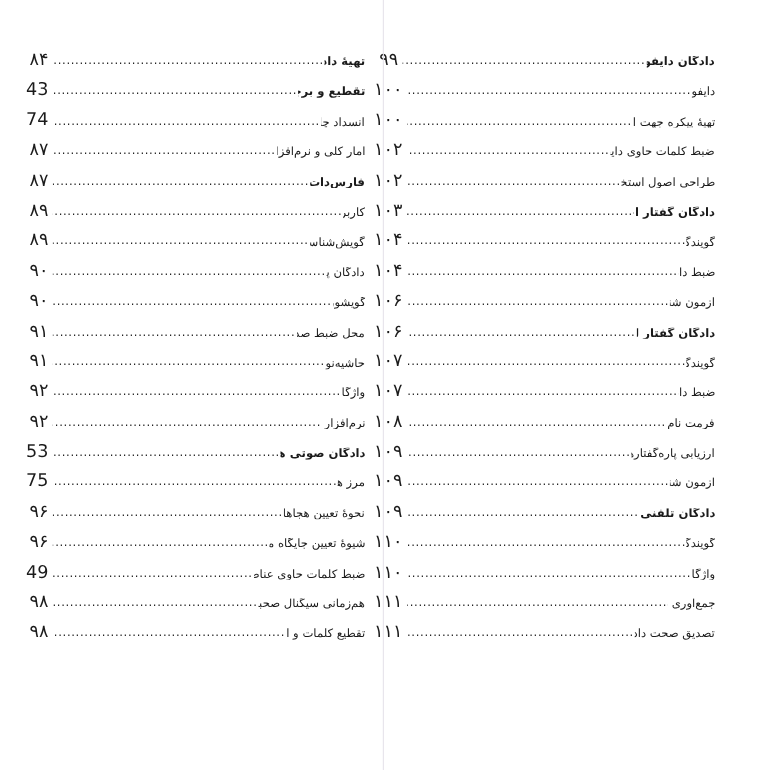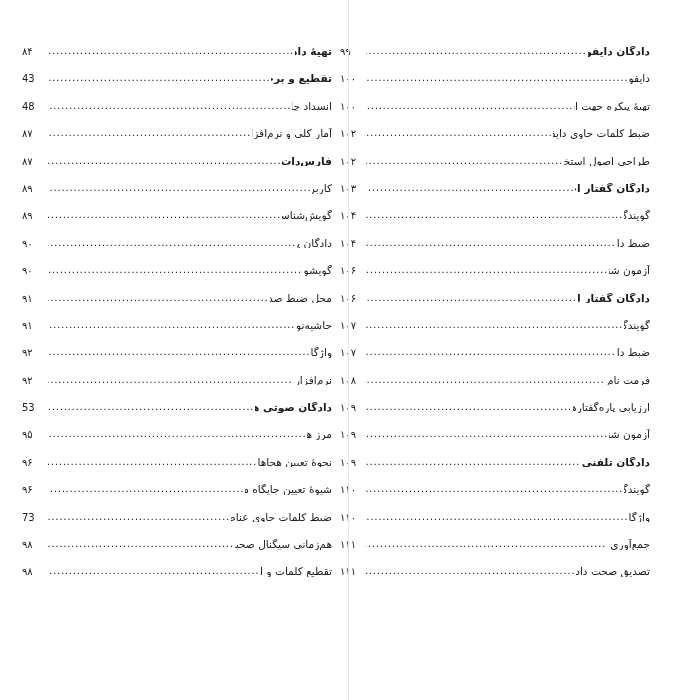--- a/index.html
+++ b/index.html
@@ -77,24 +77,24 @@
     color: #222;
     margin: 0 1px;
     transform: translateY(-1px);
   }
   .toc-leader::after {
     content: "............................................................................................................";
   }
 
   .toc-page {
     flex: 0 0 auto;
-    font-size: 10px;
+    font-size: 16px;
     padding-right: 3px;
     min-width: 22px;
-    text-align: left;
+    text-align: right;
     direction: rtl;
   }
 
   .bold .toc-title { font-weight: 700; }
 </style>
 </head>
 <body>
 
 <div class="page">
 
@@ -107,21 +107,21 @@
         <span class="toc-page">۸۴</span>
       </div>
       <div class="toc-entry bold">
         <span class="toc-title">تقطیع و برچسب‌دهی</span>
         <span class="toc-leader"></span>
         <span class="toc-page">43</span>
       </div>
       <div class="toc-entry">
         <span class="toc-title">انسداد چاکنایی</span>
         <span class="toc-leader"></span>
-        <span class="toc-page">48</span>
+        <span class="toc-page">74</span>
       </div>
       <div class="toc-entry">
         <span class="toc-title">آمار کلی و نرم‌افزارهای پایگاه دادگان</span>
         <span class="toc-leader"></span>
         <span class="toc-page">۸۷</span>
       </div>
       <div class="toc-entry bold">
         <span class="toc-title">فارس‌دات تلفنی</span>
         <span class="toc-leader"></span>
         <span class="toc-page">۸۷</span>
@@ -167,36 +167,36 @@
         <span class="toc-page">۹۲</span>
       </div>
       <div class="toc-entry bold">
         <span class="toc-title">دادگان صوتی هجامای فارسی</span>
         <span class="toc-leader"></span>
         <span class="toc-page">53</span>
       </div>
       <div class="toc-entry">
         <span class="toc-title">مرز هجا</span>
         <span class="toc-leader"></span>
-        <span class="toc-page">۹۵</span>
+        <span class="toc-page">75</span>
       </div>
       <div class="toc-entry">
         <span class="toc-title">نحوهٔ تعیین هجاهای دادگان هجایی</span>
         <span class="toc-leader"></span>
         <span class="toc-page">۹۶</span>
       </div>
       <div class="toc-entry">
         <span class="toc-title">شیوهٔ تعیین جایگاه مناسب استخراج هجاها</span>
         <span class="toc-leader"></span>
         <span class="toc-page">۹۶</span>
       </div>
       <div class="toc-entry">
         <span class="toc-title">ضبط کلمات حاوی عناصر دادگان و ملزومات رایانه‌ای</span>
         <span class="toc-leader"></span>
-        <span class="toc-page">73</span>
+        <span class="toc-page">49</span>
       </div>
       <div class="toc-entry">
         <span class="toc-title">هم‌زمانی سیگنال صحبت با منحنی ارتعاش تارآواها</span>
         <span class="toc-leader"></span>
         <span class="toc-page">۹۸</span>
       </div>
       <div class="toc-entry">
         <span class="toc-title">تقطیع کلمات و ایجاد بانک هجاها</span>
         <span class="toc-leader"></span>
         <span class="toc-page">۹۸</span>

